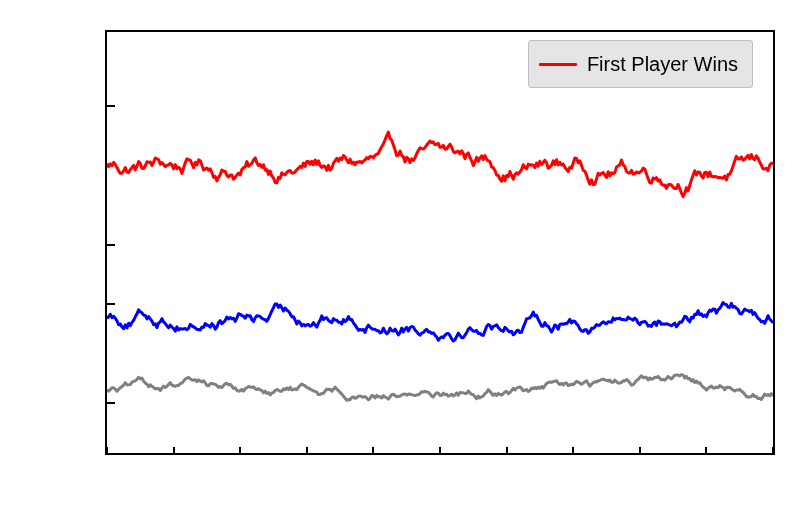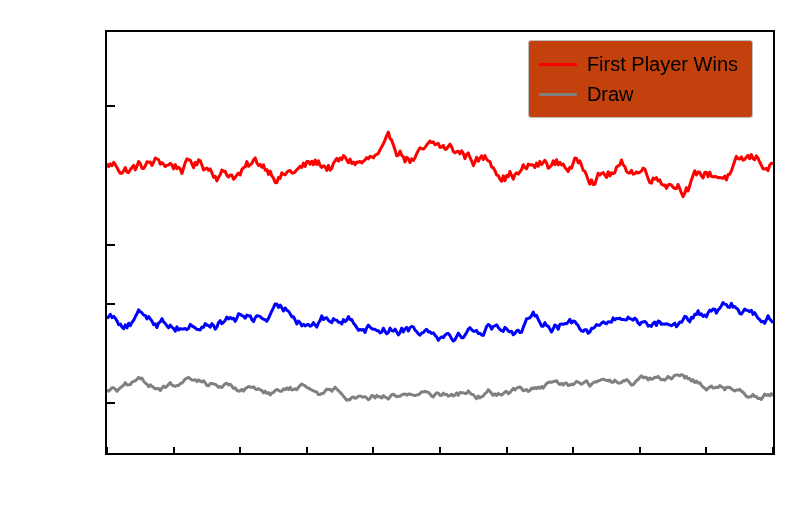--- a/index.html
+++ b/index.html
@@ -1,18 +1,18 @@
 <!DOCTYPE html>
 <html><head>
 <meta charset="utf-8">
 <style>
   html,body{margin:0;padding:0;background:#fff;font-family:sans-serif}
   .chart-wrap{position:relative;width:805px;height:523px}
   .plot-area{position:absolute;left:105px;top:30px;width:670px;height:425px;border:2px solid #000;box-sizing:border-box}
-  .legend{position:absolute;border:1px solid #bfbfbf;border-radius:3px;background:#c2410c;padding:8px 14px 8px 10px;font-size:20px;color:#000}
+  .legend{position:absolute;border:1px solid #bfbfbf;border-radius:3px;background:#e5e5e5;padding:8px 14px 8px 10px;font-size:20px;color:#000}
   .legend .row{display:flex;align-items:center;gap:10px;white-space:nowrap;line-height:1.5}
   .legend .swatch{width:38px;height:3px;border-radius:1px}
   .ticks{position:absolute;pointer-events:none}
   .tick-mark{position:absolute;background:#000}
   svg.lines{position:absolute;inset:0;width:100%;height:100%}
 </style>
 </head>
 <body>
 
 <div class="chart-wrap">
@@ -20,24 +20,20 @@
     <svg class="lines" id="series-svg" preserveAspectRatio="none" viewBox="0 0 1000 1000">
         <path d="M0.0 312.2 L2.5 319.9 L5.0 313.4 L7.5 317.5 L10.0 309.8 L12.5 315.3 L15.0 321.9 L17.5 330.0 L20.0 335.6 L22.5 335.5 L25.0 329.9 L27.5 321.9 L30.0 332.9 L32.5 334.1 L35.0 326.8 L37.5 321.9 L40.0 316.7 L42.5 327.7 L45.0 318.7 L47.5 307.7 L50.0 312.5 L52.5 323.6 L55.0 324.2 L57.5 317.9 L60.0 308.2 L62.5 309.6 L65.0 308.6 L67.5 317.0 L70.0 309.1 L72.5 299.3 L75.0 301.4 L77.5 303.5 L80.0 314.3 L82.5 310.2 L85.0 314.3 L87.5 319.6 L90.0 316.4 L92.5 315.9 L95.0 311.9 L97.5 315.5 L100.0 325.0 L102.5 314.8 L105.0 324.5 L107.5 321.2 L110.0 325.2 L112.5 336.0 L115.0 323.1 L117.5 310.3 L120.0 301.4 L122.5 303.0 L125.0 304.6 L127.5 313.1 L130.0 322.4 L132.5 309.7 L135.0 315.6 L137.5 303.8 L140.0 305.8 L142.5 316.0 L145.0 327.9 L147.5 324.9 L150.0 323.0 L152.5 328.4 L155.0 325.3 L157.5 334.0 L160.0 345.3 L162.5 342.8 L165.0 353.8 L167.5 345.1 L170.0 339.0 L172.5 328.0 L175.0 330.7 L177.5 330.9 L180.0 340.5 L182.5 344.5 L185.0 339.8 L187.5 339.6 L190.0 349.9 L192.5 345.5 L195.0 339.7 L197.5 335.0 L200.0 339.7 L202.5 326.7 L205.0 322.2 L207.5 320.6 L210.0 307.8 L212.5 318.9 L215.0 315.6 L217.5 311.9 L220.0 303.7 L222.5 298.9 L225.0 310.4 L227.5 317.1 L230.0 314.6 L232.5 321.5 L235.0 315.5 L237.5 328.2 L240.0 326.7 L242.5 338.3 L245.0 330.2 L247.5 341.8 L250.0 347.2 L252.5 357.3 L255.0 357.9 L257.5 345.4 L260.0 347.8 L262.5 334.4 L265.0 338.2 L267.5 339.3 L270.0 333.6 L272.5 330.0 L275.0 329.1 L277.5 334.7 L280.0 334.9 L282.5 332.5 L285.0 326.9 L287.5 323.7 L290.0 318.8 L292.5 321.7 L295.0 311.4 L297.5 319.3 L300.0 307.7 L302.5 307.8 L305.0 314.3 L307.5 306.9 L310.0 315.3 L312.5 304.1 L315.0 314.9 L317.5 305.9 L320.0 317.4 L322.5 321.6 L325.0 318.0 L327.5 319.6 L330.0 328.6 L332.5 316.9 L335.0 328.2 L337.5 324.3 L340.0 311.4 L342.5 305.9 L345.0 300.1 L347.5 306.9 L350.0 299.4 L352.5 303.0 L355.0 293.5 L357.5 296.9 L360.0 303.9 L362.5 310.6 L365.0 302.1 L367.5 312.4 L370.0 309.0 L372.5 315.5 L375.0 308.7 L377.5 309.3 L380.0 307.6 L382.5 310.9 L385.0 306.8 L387.5 303.9 L390.0 298.4 L392.5 301.2 L395.0 295.4 L397.5 296.1 L400.0 299.1 L402.5 292.7 L405.0 290.7 L407.5 288.4 L410.0 279.5 L412.5 272.7 L415.0 265.4 L417.5 256.3 L420.0 246.1 L422.5 237.9 L425.0 253.5 L427.5 257.0 L430.0 268.2 L432.5 280.0 L435.0 294.1 L437.5 292.6 L440.0 282.6 L442.5 292.9 L445.0 296.5 L447.5 308.6 L450.0 297.7 L452.5 301.0 L455.0 310.1 L457.5 301.4 L460.0 305.0 L462.5 298.6 L465.0 288.8 L467.5 281.3 L470.0 274.9 L472.5 276.9 L475.0 278.1 L477.5 274.4 L480.0 268.5 L482.5 263.9 L485.0 258.9 L487.5 262.7 L490.0 261.0 L492.5 267.8 L495.0 266.5 L497.5 264.8 L500.0 274.0 L502.5 273.6 L505.0 269.2 L507.5 278.3 L510.0 277.7 L512.5 271.8 L515.0 266.4 L517.5 273.0 L520.0 283.8 L522.5 287.0 L525.0 284.4 L527.5 283.3 L530.0 289.4 L532.5 282.1 L535.0 288.6 L537.5 300.9 L540.0 290.5 L542.5 287.2 L545.0 298.0 L547.5 306.1 L550.0 317.3 L552.5 309.0 L555.0 297.6 L557.5 307.1 L560.0 299.4 L562.5 294.0 L565.0 302.9 L567.5 293.5 L570.0 302.2 L572.5 306.2 L575.0 307.7 L577.5 320.7 L580.0 322.3 L582.5 328.9 L585.0 339.8 L587.5 340.9 L590.0 349.6 L592.5 354.5 L595.0 341.7 L597.5 353.3 L600.0 340.7 L602.5 343.6 L605.0 331.3 L607.5 340.6 L610.0 349.8 L612.5 338.4 L615.0 334.3 L617.5 337.5 L620.0 332.0 L622.5 326.6 L625.0 315.4 L627.5 322.2 L630.0 325.0 L632.5 313.9 L635.0 315.9 L637.5 315.4 L640.0 316.4 L642.5 322.0 L645.0 311.3 L647.5 318.8 L650.0 307.2 L652.5 314.9 L655.0 310.2 L657.5 304.6 L660.0 310.7 L662.5 323.7 L665.0 320.7 L667.5 316.5 L670.0 306.2 L672.5 315.3 L675.0 303.5 L677.5 315.7 L680.0 309.5 L682.5 316.1 L685.0 313.6 L687.5 321.6 L690.0 326.0 L692.5 331.5 L695.0 321.2 L697.5 323.7 L700.0 311.2 L702.5 299.1 L705.0 300.1 L707.5 310.8 L710.0 306.1 L712.5 316.8 L715.0 328.7 L717.5 330.7 L720.0 340.1 L722.5 351.8 L725.0 361.6 L727.5 351.2 L730.0 362.5 L732.5 361.7 L735.0 348.9 L737.5 335.3 L740.0 339.7 L742.5 336.0 L745.0 333.8 L747.5 339.9 L750.0 345.6 L752.5 332.1 L755.0 341.9 L757.5 334.3 L760.0 336.4 L762.5 334.0 L765.0 321.1 L767.5 318.0 L770.0 315.6 L772.5 304.0 L775.0 315.6 L777.5 319.6 L780.0 330.8 L782.5 334.9 L785.0 334.9 L787.5 328.5 L790.0 337.6 L792.5 336.8 L795.0 332.3 L797.5 334.9 L800.0 333.4 L802.5 330.0 L805.0 323.4 L807.5 325.5 L810.0 336.7 L812.5 348.1 L815.0 357.6 L817.5 359.1 L820.0 346.6 L822.5 349.5 L825.0 346.0 L827.5 354.0 L830.0 351.2 L832.5 361.3 L835.0 364.0 L837.5 363.3 L840.0 371.7 L842.5 362.8 L845.0 362.1 L847.5 363.5 L850.0 368.9 L852.5 371.9 L855.0 371.7 L857.5 362.1 L860.0 372.1 L862.5 382.4 L865.0 391.0 L867.5 383.1 L870.0 369.6 L872.5 377.6 L875.0 364.7 L877.5 351.4 L880.0 340.3 L882.5 329.4 L885.0 339.7 L887.5 332.4 L890.0 333.3 L892.5 341.7 L895.0 346.8 L897.5 333.5 L900.0 333.3 L902.5 343.8 L905.0 332.9 L907.5 342.9 L910.0 344.0 L912.5 343.1 L915.0 343.7 L917.5 346.0 L920.0 345.8 L922.5 346.3 L925.0 347.5 L927.5 342.2 L930.0 351.4 L932.5 338.7 L935.0 337.9 L937.5 330.0 L940.0 318.5 L942.5 306.6 L945.0 295.3 L947.5 301.0 L950.0 301.7 L952.5 296.8 L955.0 304.4 L957.5 302.5 L960.0 297.3 L962.5 292.8 L965.0 301.1 L967.5 291.1 L970.0 300.5 L972.5 303.5 L975.0 294.1 L977.5 299.8 L980.0 308.8 L982.5 316.3 L985.0 324.9 L987.5 325.4 L990.0 323.9 L992.5 329.2 L995.0 316.6 L997.5 311.6 L1000.0 312.2" fill="none" stroke="#ff0000" stroke-width="6" vector-effect="non-scaling-stroke" stroke-linejoin="round" style="stroke-width: 3px;"></path>
         <path d="M0.0 680.4 L2.5 676.3 L5.0 670.6 L7.5 678.6 L10.0 675.3 L12.5 679.8 L15.0 686.4 L17.5 695.4 L20.0 693.7 L22.5 700.7 L25.0 704.8 L27.5 695.4 L30.0 702.9 L32.5 691.7 L35.0 697.5 L37.5 689.7 L40.0 684.8 L42.5 676.5 L45.0 669.5 L47.5 660.1 L50.0 664.6 L52.5 667.1 L55.0 672.5 L57.5 673.4 L60.0 681.4 L62.5 675.9 L65.0 681.2 L67.5 686.9 L70.0 695.0 L72.5 693.1 L75.0 702.0 L77.5 691.2 L80.0 688.5 L82.5 681.0 L85.0 688.5 L87.5 692.4 L90.0 698.0 L92.5 702.7 L95.0 696.2 L97.5 701.1 L100.0 704.2 L102.5 710.5 L105.0 700.3 L107.5 707.8 L110.0 704.5 L112.5 705.7 L115.0 705.5 L117.5 704.4 L120.0 707.0 L122.5 703.8 L125.0 694.4 L127.5 698.1 L130.0 700.4 L132.5 702.8 L135.0 706.8 L137.5 706.8 L140.0 707.8 L142.5 701.0 L145.0 701.5 L147.5 692.5 L150.0 696.0 L152.5 697.4 L155.0 701.0 L157.5 692.8 L160.0 697.1 L162.5 705.9 L165.0 701.0 L167.5 690.2 L170.0 685.7 L172.5 692.9 L175.0 689.4 L177.5 685.0 L180.0 677.0 L182.5 681.5 L185.0 678.0 L187.5 681.4 L190.0 679.8 L192.5 687.2 L195.0 679.5 L197.5 669.1 L200.0 670.6 L202.5 673.5 L205.0 675.1 L207.5 679.8 L210.0 672.5 L212.5 674.4 L215.0 673.8 L217.5 683.0 L220.0 687.9 L222.5 678.7 L225.0 674.0 L227.5 674.5 L230.0 676.0 L232.5 679.8 L235.0 682.0 L237.5 683.5 L240.0 687.2 L242.5 680.0 L245.0 671.5 L247.5 662.7 L250.0 654.8 L252.5 646.0 L255.0 646.2 L257.5 654.2 L260.0 648.4 L262.5 654.9 L265.0 662.7 L267.5 655.6 L270.0 660.8 L272.5 663.3 L275.0 669.3 L277.5 676.7 L280.0 676.4 L282.5 684.1 L285.0 693.6 L287.5 686.8 L290.0 690.6 L292.5 698.1 L295.0 694.6 L297.5 698.2 L300.0 695.5 L302.5 695.0 L305.0 698.9 L307.5 696.3 L310.0 690.4 L312.5 696.3 L315.0 701.1 L317.5 691.1 L320.0 685.0 L322.5 674.3 L325.0 683.0 L327.5 679.3 L330.0 678.6 L332.5 685.1 L335.0 688.2 L337.5 690.3 L340.0 680.9 L342.5 684.0 L345.0 684.4 L347.5 689.6 L350.0 689.4 L352.5 693.4 L355.0 682.8 L357.5 688.0 L360.0 684.4 L362.5 675.8 L365.0 683.3 L367.5 683.0 L370.0 691.1 L372.5 695.9 L375.0 702.1 L377.5 708.6 L380.0 706.5 L382.5 708.4 L385.0 706.6 L387.5 713.6 L390.0 702.5 L392.5 696.3 L395.0 700.7 L397.5 704.8 L400.0 705.9 L402.5 706.2 L405.0 709.4 L407.5 709.6 L410.0 714.6 L412.5 712.8 L415.0 703.6 L417.5 711.2 L420.0 717.0 L422.5 714.0 L425.0 703.3 L427.5 709.1 L430.0 710.6 L432.5 705.7 L435.0 712.3 L437.5 719.4 L440.0 713.8 L442.5 703.5 L445.0 712.3 L447.5 705.0 L450.0 701.8 L452.5 710.2 L455.0 702.3 L457.5 699.3 L460.0 700.4 L462.5 708.1 L465.0 711.7 L467.5 716.9 L470.0 720.2 L472.5 715.1 L475.0 714.1 L477.5 708.9 L480.0 706.1 L482.5 712.8 L485.0 712.1 L487.5 715.9 L490.0 714.7 L492.5 720.1 L495.0 724.5 L497.5 732.1 L500.0 727.1 L502.5 724.2 L505.0 726.0 L507.5 719.9 L510.0 716.9 L512.5 716.3 L515.0 721.0 L517.5 729.0 L520.0 733.9 L522.5 731.0 L525.0 723.3 L527.5 715.1 L530.0 720.5 L532.5 726.1 L535.0 726.2 L537.5 719.9 L540.0 714.1 L542.5 705.8 L545.0 702.4 L547.5 707.0 L550.0 710.9 L552.5 710.6 L555.0 708.9 L557.5 716.5 L560.0 715.5 L562.5 719.7 L565.0 720.6 L567.5 710.2 L570.0 699.5 L572.5 694.8 L575.0 697.4 L577.5 706.0 L580.0 699.3 L582.5 698.1 L585.0 695.3 L587.5 701.5 L590.0 706.8 L592.5 709.3 L595.0 711.0 L597.5 701.5 L600.0 704.9 L602.5 710.1 L605.0 712.4 L607.5 710.9 L610.0 719.1 L612.5 716.3 L615.0 710.0 L617.5 708.3 L620.0 714.0 L622.5 713.3 L625.0 701.6 L627.5 691.7 L630.0 680.9 L632.5 680.2 L635.0 678.7 L637.5 673.4 L640.0 665.2 L642.5 675.0 L645.0 673.0 L647.5 682.9 L650.0 690.2 L652.5 698.7 L655.0 698.9 L657.5 690.4 L660.0 697.4 L662.5 698.9 L665.0 705.4 L667.5 712.6 L670.0 705.2 L672.5 695.8 L675.0 698.5 L677.5 706.0 L680.0 694.5 L682.5 693.4 L685.0 694.3 L687.5 692.4 L690.0 692.9 L692.5 688.6 L695.0 682.7 L697.5 691.2 L700.0 686.6 L702.5 687.6 L705.0 693.2 L707.5 697.3 L710.0 705.6 L712.5 710.2 L715.0 711.1 L717.5 707.0 L720.0 707.3 L722.5 715.5 L725.0 712.8 L727.5 703.8 L730.0 704.1 L732.5 700.8 L735.0 694.8 L737.5 696.6 L740.0 696.3 L742.5 691.5 L745.0 688.4 L747.5 691.3 L750.0 693.1 L752.5 688.0 L755.0 689.1 L757.5 689.3 L760.0 679.1 L762.5 683.5 L765.0 680.3 L767.5 681.2 L770.0 679.3 L772.5 683.0 L775.0 682.7 L777.5 683.6 L780.0 684.3 L782.5 677.1 L785.0 680.7 L787.5 682.1 L790.0 684.3 L792.5 679.5 L795.0 683.0 L797.5 691.3 L800.0 695.4 L802.5 689.2 L805.0 688.9 L807.5 687.1 L810.0 690.9 L812.5 698.7 L815.0 697.1 L817.5 699.2 L820.0 692.0 L822.5 689.0 L825.0 697.2 L827.5 686.5 L830.0 687.9 L832.5 694.5 L835.0 693.4 L837.5 694.1 L840.0 692.9 L842.5 694.6 L845.0 696.0 L847.5 697.6 L850.0 694.9 L852.5 691.4 L855.0 700.2 L857.5 694.9 L860.0 689.0 L862.5 689.7 L865.0 683.4 L867.5 675.4 L870.0 676.9 L872.5 684.3 L875.0 688.4 L877.5 677.6 L880.0 680.0 L882.5 670.3 L885.0 671.2 L887.5 662.1 L890.0 671.7 L892.5 669.4 L895.0 675.8 L897.5 672.4 L900.0 676.5 L902.5 667.0 L905.0 660.8 L907.5 663.2 L910.0 657.8 L912.5 658.4 L915.0 667.9 L917.5 660.2 L920.0 656.7 L922.5 650.1 L925.0 642.7 L927.5 646.8 L930.0 647.1 L932.5 653.8 L935.0 654.1 L937.5 644.7 L940.0 653.6 L942.5 651.8 L945.0 656.1 L947.5 659.0 L950.0 668.3 L952.5 669.9 L955.0 664.4 L957.5 658.1 L960.0 660.8 L962.5 661.5 L965.0 664.3 L967.5 661.0 L970.0 670.8 L972.5 666.3 L975.0 673.3 L977.5 679.9 L980.0 683.0 L982.5 688.4 L985.0 687.0 L987.5 691.9 L990.0 683.4 L992.5 673.9 L995.0 681.7 L997.5 685.9 L1000.0 690.4" fill="none" stroke="#0000ff" stroke-width="6" vector-effect="non-scaling-stroke" stroke-linejoin="round" style="stroke-width: 3px;"></path>
         <path d="M0.0 849.3 L2.5 853.3 L5.0 849.6 L7.5 845.0 L10.0 845.2 L12.5 848.4 L15.0 853.6 L17.5 848.7 L20.0 844.9 L22.5 842.0 L25.0 838.7 L27.5 833.0 L30.0 838.4 L32.5 838.1 L35.0 837.5 L37.5 831.9 L40.0 830.1 L42.5 828.4 L45.0 825.1 L47.5 820.0 L50.0 823.8 L52.5 822.2 L55.0 829.2 L57.5 833.9 L60.0 836.6 L62.5 842.7 L65.0 837.9 L67.5 841.7 L70.0 844.1 L72.5 847.9 L75.0 846.8 L77.5 846.8 L80.0 851.9 L82.5 845.6 L85.0 841.1 L87.5 844.4 L90.0 841.6 L92.5 836.8 L95.0 833.0 L97.5 839.0 L100.0 840.1 L102.5 841.9 L105.0 839.5 L107.5 839.4 L110.0 835.5 L112.5 833.8 L115.0 829.4 L117.5 824.3 L120.0 822.2 L122.5 820.6 L125.0 823.8 L127.5 826.5 L130.0 827.0 L132.5 825.9 L135.0 830.4 L137.5 826.3 L140.0 829.4 L142.5 831.2 L145.0 828.3 L147.5 833.1 L150.0 839.7 L152.5 840.2 L155.0 835.2 L157.5 835.1 L160.0 836.1 L162.5 836.9 L165.0 839.5 L167.5 844.1 L170.0 842.0 L172.5 844.3 L175.0 839.8 L177.5 835.3 L180.0 834.3 L182.5 838.2 L185.0 836.6 L187.5 841.0 L190.0 846.7 L192.5 845.3 L195.0 851.4 L197.5 853.2 L200.0 852.1 L202.5 849.0 L205.0 852.9 L207.5 847.2 L210.0 844.9 L212.5 842.2 L215.0 843.3 L217.5 844.3 L220.0 842.7 L222.5 847.5 L225.0 849.3 L227.5 846.9 L230.0 850.1 L232.5 851.5 L235.0 857.2 L237.5 853.1 L240.0 858.4 L242.5 856.6 L245.0 862.2 L247.5 857.5 L250.0 856.3 L252.5 851.4 L255.0 849.2 L257.5 850.7 L260.0 853.2 L262.5 853.4 L265.0 847.4 L267.5 849.7 L270.0 845.4 L272.5 849.3 L275.0 844.0 L277.5 850.1 L280.0 849.5 L282.5 847.6 L285.0 849.7 L287.5 844.0 L290.0 839.5 L292.5 836.1 L295.0 838.5 L297.5 840.7 L300.0 844.5 L302.5 845.5 L305.0 848.4 L307.5 850.2 L310.0 852.6 L312.5 853.6 L315.0 855.4 L317.5 861.2 L320.0 861.1 L322.5 858.6 L325.0 858.2 L327.5 853.1 L330.0 848.1 L332.5 849.4 L335.0 848.4 L337.5 853.3 L340.0 848.8 L342.5 843.6 L345.0 847.9 L347.5 851.7 L350.0 856.1 L352.5 860.0 L355.0 865.0 L357.5 869.8 L360.0 874.7 L362.5 873.2 L365.0 873.5 L367.5 868.0 L370.0 867.0 L372.5 870.0 L375.0 868.8 L377.5 864.9 L380.0 864.5 L382.5 866.4 L385.0 867.4 L387.5 866.1 L390.0 869.2 L392.5 873.6 L395.0 870.1 L397.5 863.3 L400.0 864.7 L402.5 869.4 L405.0 863.3 L407.5 866.4 L410.0 866.2 L412.5 869.4 L415.0 863.8 L417.5 867.0 L420.0 868.9 L422.5 872.0 L425.0 866.5 L427.5 861.6 L430.0 860.5 L432.5 863.4 L435.0 866.3 L437.5 865.1 L440.0 865.3 L442.5 862.2 L445.0 860.2 L447.5 859.8 L450.0 862.5 L452.5 860.1 L455.0 860.1 L457.5 861.8 L460.0 862.5 L462.5 863.7 L465.0 862.0 L467.5 861.6 L470.0 858.7 L472.5 854.4 L475.0 855.3 L477.5 853.3 L480.0 855.2 L482.5 855.6 L485.0 859.8 L487.5 865.2 L490.0 867.1 L492.5 860.5 L495.0 857.0 L497.5 857.9 L500.0 863.2 L502.5 862.9 L505.0 857.7 L507.5 861.3 L510.0 860.6 L512.5 865.1 L515.0 863.5 L517.5 860.6 L520.0 864.4 L522.5 862.3 L525.0 857.2 L527.5 862.9 L530.0 856.4 L532.5 857.0 L535.0 857.0 L537.5 858.5 L540.0 858.7 L542.5 852.5 L545.0 857.5 L547.5 860.6 L550.0 861.4 L552.5 866.4 L555.0 871.1 L557.5 864.8 L560.0 869.0 L562.5 866.0 L565.0 864.8 L567.5 858.9 L570.0 856.0 L572.5 849.6 L575.0 853.3 L577.5 858.7 L580.0 863.3 L582.5 859.3 L585.0 863.5 L587.5 858.4 L590.0 861.1 L592.5 862.3 L595.0 858.8 L597.5 855.1 L600.0 853.5 L602.5 859.3 L605.0 856.6 L607.5 851.7 L610.0 846.3 L612.5 850.2 L615.0 846.2 L617.5 844.2 L620.0 843.0 L622.5 846.7 L625.0 852.3 L627.5 850.6 L630.0 849.3 L632.5 854.0 L635.0 851.5 L637.5 845.7 L640.0 847.8 L642.5 844.3 L645.0 847.3 L647.5 843.6 L650.0 846.5 L652.5 842.0 L655.0 846.1 L657.5 840.1 L660.0 834.9 L662.5 832.3 L665.0 831.2 L667.5 831.9 L670.0 830.6 L672.5 829.7 L675.0 828.3 L677.5 833.9 L680.0 837.4 L682.5 834.7 L685.0 838.6 L687.5 834.0 L690.0 833.9 L692.5 839.8 L695.0 838.6 L697.5 836.3 L700.0 838.0 L702.5 834.1 L705.0 829.8 L707.5 831.7 L710.0 833.7 L712.5 836.5 L715.0 834.3 L717.5 830.7 L720.0 828.7 L722.5 835.0 L725.0 841.2 L727.5 836.8 L730.0 833.1 L732.5 830.8 L735.0 831.1 L737.5 828.7 L740.0 827.8 L742.5 825.5 L745.0 824.4 L747.5 826.4 L750.0 827.2 L752.5 828.9 L755.0 826.8 L757.5 831.9 L760.0 832.1 L762.5 826.8 L765.0 830.3 L767.5 834.0 L770.0 833.9 L772.5 832.7 L775.0 828.2 L777.5 828.8 L780.0 825.5 L782.5 828.4 L785.0 833.4 L787.5 838.9 L790.0 837.8 L792.5 833.1 L795.0 827.9 L797.5 825.5 L800.0 820.4 L802.5 816.6 L805.0 821.2 L807.5 819.9 L810.0 820.8 L812.5 826.4 L815.0 821.5 L817.5 824.8 L820.0 823.6 L822.5 820.1 L825.0 820.7 L827.5 818.0 L830.0 822.3 L832.5 826.5 L835.0 825.0 L837.5 827.3 L840.0 822.9 L842.5 818.0 L845.0 821.4 L847.5 824.1 L850.0 819.6 L852.5 815.2 L855.0 815.0 L857.5 814.8 L860.0 816.8 L862.5 813.7 L865.0 815.2 L867.5 822.0 L870.0 818.1 L872.5 823.7 L875.0 823.0 L877.5 829.5 L880.0 825.9 L882.5 832.6 L885.0 829.1 L887.5 834.1 L890.0 832.8 L892.5 838.6 L895.0 843.7 L897.5 845.8 L900.0 850.7 L902.5 846.2 L905.0 843.3 L907.5 840.9 L910.0 845.5 L912.5 845.6 L915.0 843.5 L917.5 844.9 L920.0 839.8 L922.5 842.8 L925.0 844.2 L927.5 849.9 L930.0 844.1 L932.5 844.4 L935.0 844.0 L937.5 847.7 L940.0 850.2 L942.5 852.8 L945.0 850.2 L947.5 850.6 L950.0 848.9 L952.5 853.2 L955.0 855.4 L957.5 860.5 L960.0 865.4 L962.5 867.5 L965.0 866.2 L967.5 866.3 L970.0 860.7 L972.5 865.8 L975.0 865.7 L977.5 870.8 L980.0 870.0 L982.5 872.8 L985.0 866.8 L987.5 860.2 L990.0 863.2 L992.5 861.3 L995.0 863.9 L997.5 859.0 L1000.0 864.5" fill="none" stroke="#808080" stroke-width="6" vector-effect="non-scaling-stroke" stroke-linejoin="round" style="stroke-width: 3px;"></path>
       </svg>
 
     <div class="legend" id="legend" style="top:8px;right:20px">
       <div class="row">
         <span class="swatch" id="sw0" style="background: rgb(255, 0, 0);"></span>
         <span>First Player Wins</span>
-      </div>
-      <div class="row">
-        <span class="swatch" id="sw2" style="background: rgb(128, 128, 128);"></span>
-        <span>Draw</span>
       </div>
     </div>
 
     <div class="ticks" id="xticks" style="left:0;right:0;bottom:-2px;height:0">
         <div class="tick-mark" style="left: 0%; bottom: 0px; width: 2px; height: 8px; transform: translateX(-1px);"></div>
         <div class="tick-mark" style="left: 10%; bottom: 0px; width: 2px; height: 8px; transform: translateX(-1px);"></div>
         <div class="tick-mark" style="left: 20%; bottom: 0px; width: 2px; height: 8px; transform: translateX(-1px);"></div>
         <div class="tick-mark" style="left: 30%; bottom: 0px; width: 2px; height: 8px; transform: translateX(-1px);"></div>
         <div class="tick-mark" style="left: 40%; bottom: 0px; width: 2px; height: 8px; transform: translateX(-1px);"></div>
         <div class="tick-mark" style="left: 50%; bottom: 0px; width: 2px; height: 8px; transform: translateX(-1px);"></div>

